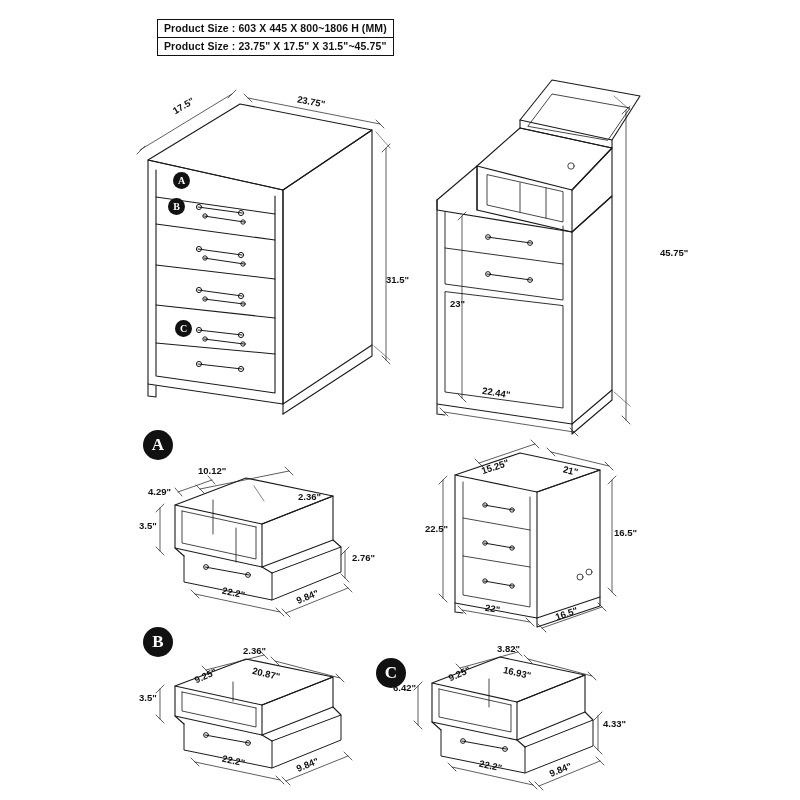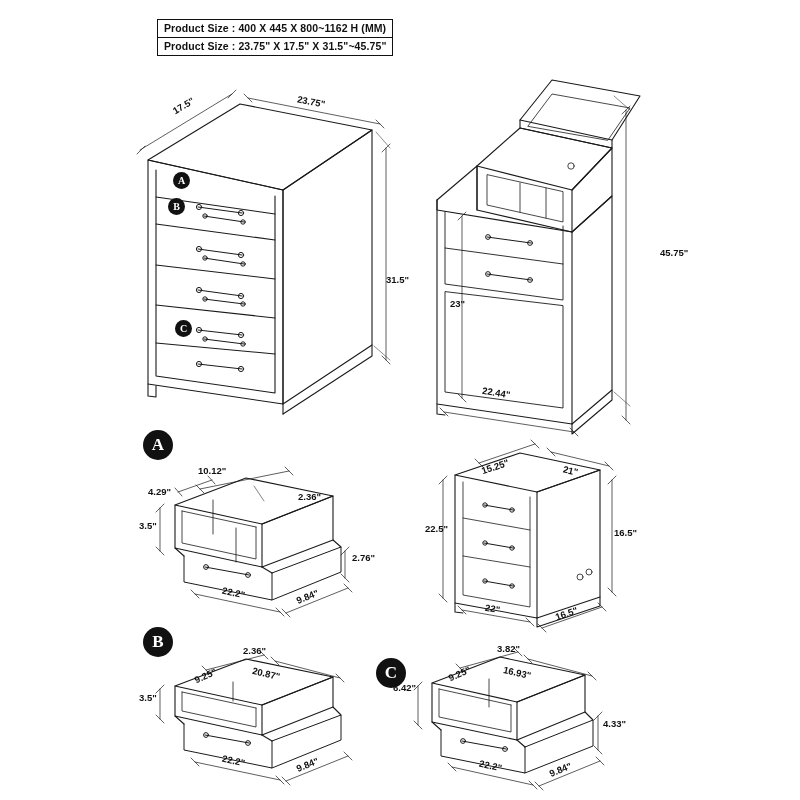--- a/index.html
+++ b/index.html
@@ -66,21 +66,21 @@
     white-space: nowrap;
   }
   #header .row.top { border-bottom: 1.4px solid #111; }
 </style>
 </head>
 <body>
 
 <div id="stage">
 
   <div id="header">
-    <div class="row top">Product Size : 400 X 445 X 800~1162 H (MM)</div>
+    <div class="row top">Product Size : 603 X 445 X 800~1806 H (MM)</div>
     <div class="row">Product Size : 23.75" X 17.5" X 31.5"~45.75"</div>
   </div>
 
   <svg id="dwg" viewBox="0 0 800 800">
     <g fill="none" stroke="#1a1a1a" stroke-width="1.1" stroke-linejoin="round" stroke-linecap="round">
 
       <path d="M148,160 L240,104 L372,130 L283,190 Z"></path>
 
       <path d="M148,160 L148,384 L283,404 L283,190 Z"></path>
 

